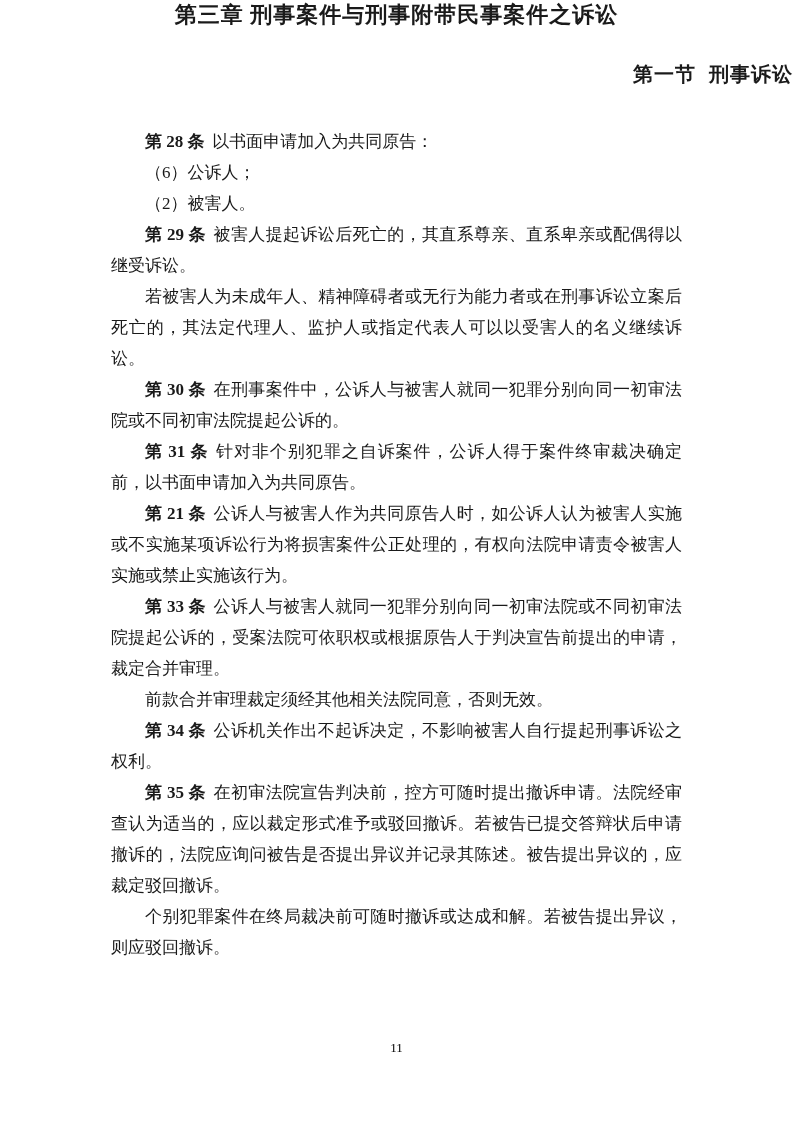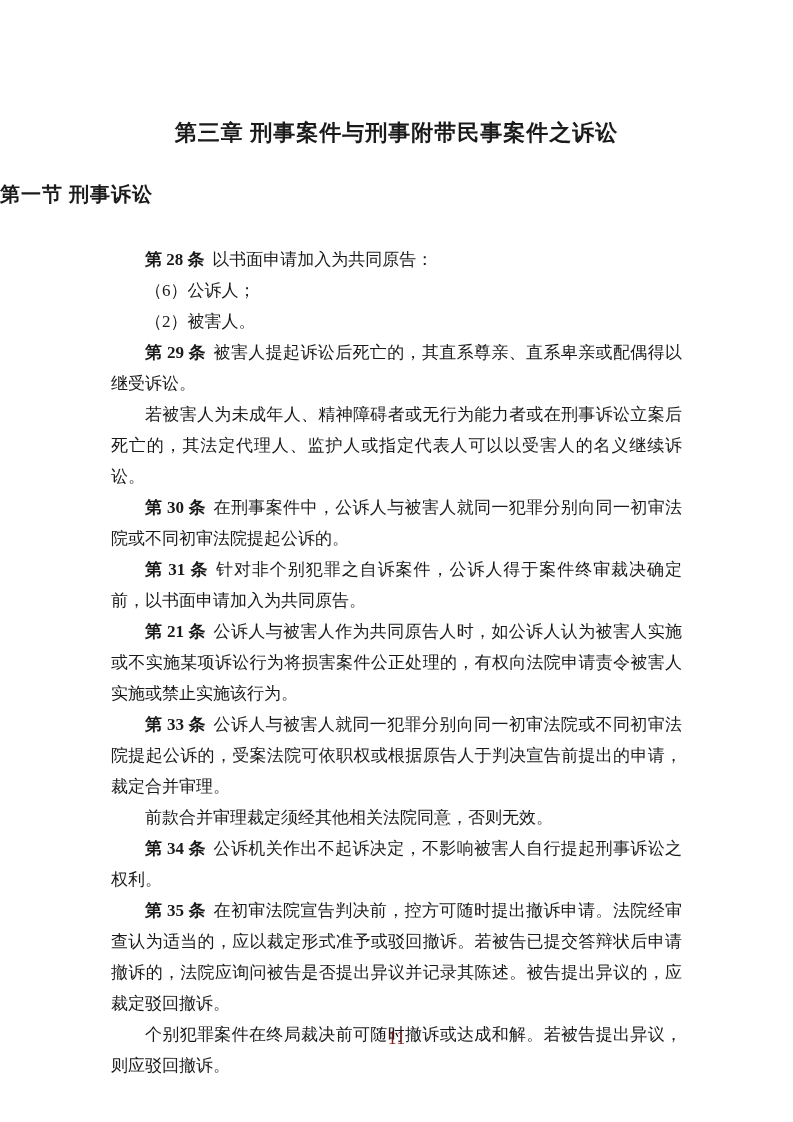--- a/index.html
+++ b/index.html
@@ -13,35 +13,35 @@
     height: 1122px;
     margin: 0 auto;
     background: #ffffff;
     color: #1a1a1a;
     font-family: "Liberation Serif", serif;
     overflow: hidden;
     box-sizing: border-box;
   }
   .chapter-title {
     margin: 0;
-    padding-top: 118px;
     text-align: center;
     font-size: 22px;
     font-weight: bold;
     letter-spacing: 1px;
     line-height: 30px;
   }
   .section-title {
     margin: 0;
     margin-top: 32px;
-    text-align: left;
+    text-align: right;
     font-size: 20px;
     font-weight: bold;
     letter-spacing: 1px;
     line-height: 28px;
+    font-family: Liberation Mono, monospace;
   }
   .body-text {
     margin: 36px 111px 0 111px;
     width: 571px;
     font-size: 17px;
     line-height: 31px;
     text-align: justify;
     text-justify: inter-ideograph;
   }
   .body-text p {
@@ -49,25 +49,25 @@
     padding: 0;
     text-indent: 2em;
   }
   .art-label {
     font-weight: bold;
     margin-right: 0.45em;
   }
   .page-number {
     position: absolute;
     left: 0;
-    bottom: 73px;
+    bottom: 66px;
     width: 100%;
     text-align: center;
-    font-size: 18px;
-    color: #7f1d1d;
+    font-size: 13px;
+    color: #000000;
     font-family: "Liberation Serif", serif;
   }
 </style>
 </head>
 <body>
 
 <div class="page">
   <h1 class="chapter-title">第三章 刑事案件与刑事附带民事案件之诉讼</h1>
   <h2 class="section-title">第一节 刑事诉讼</h2>
   <div class="body-text" id="paragraphs">

